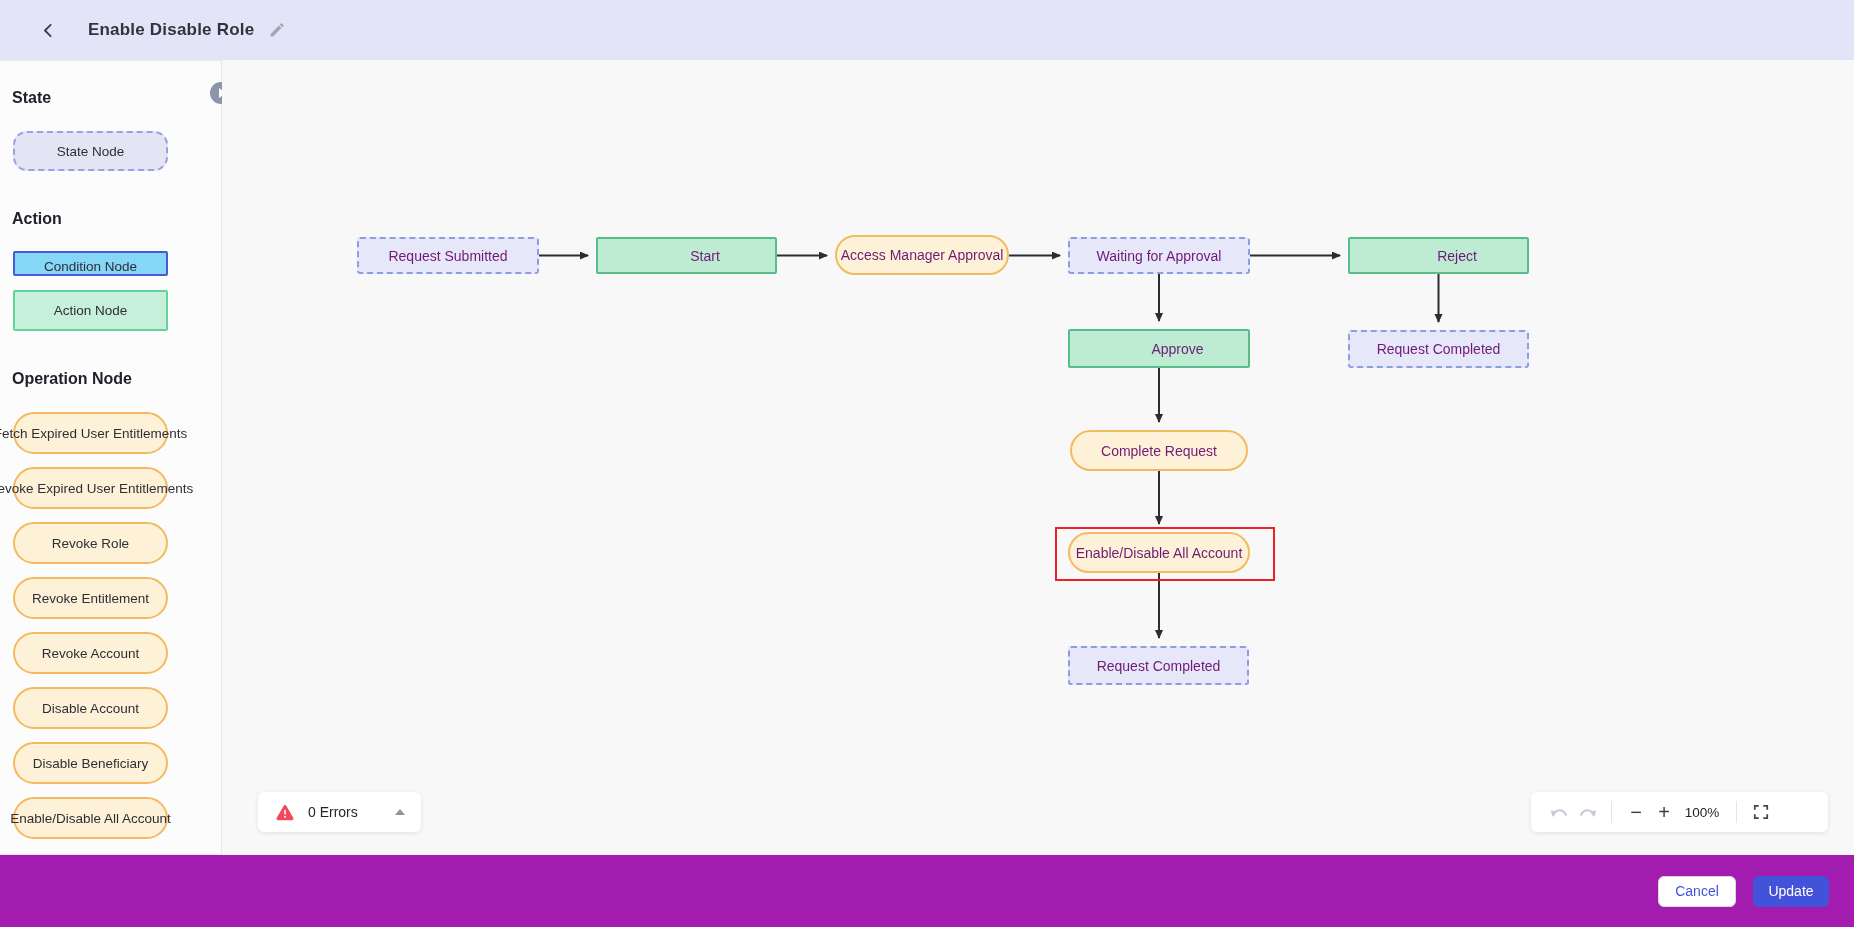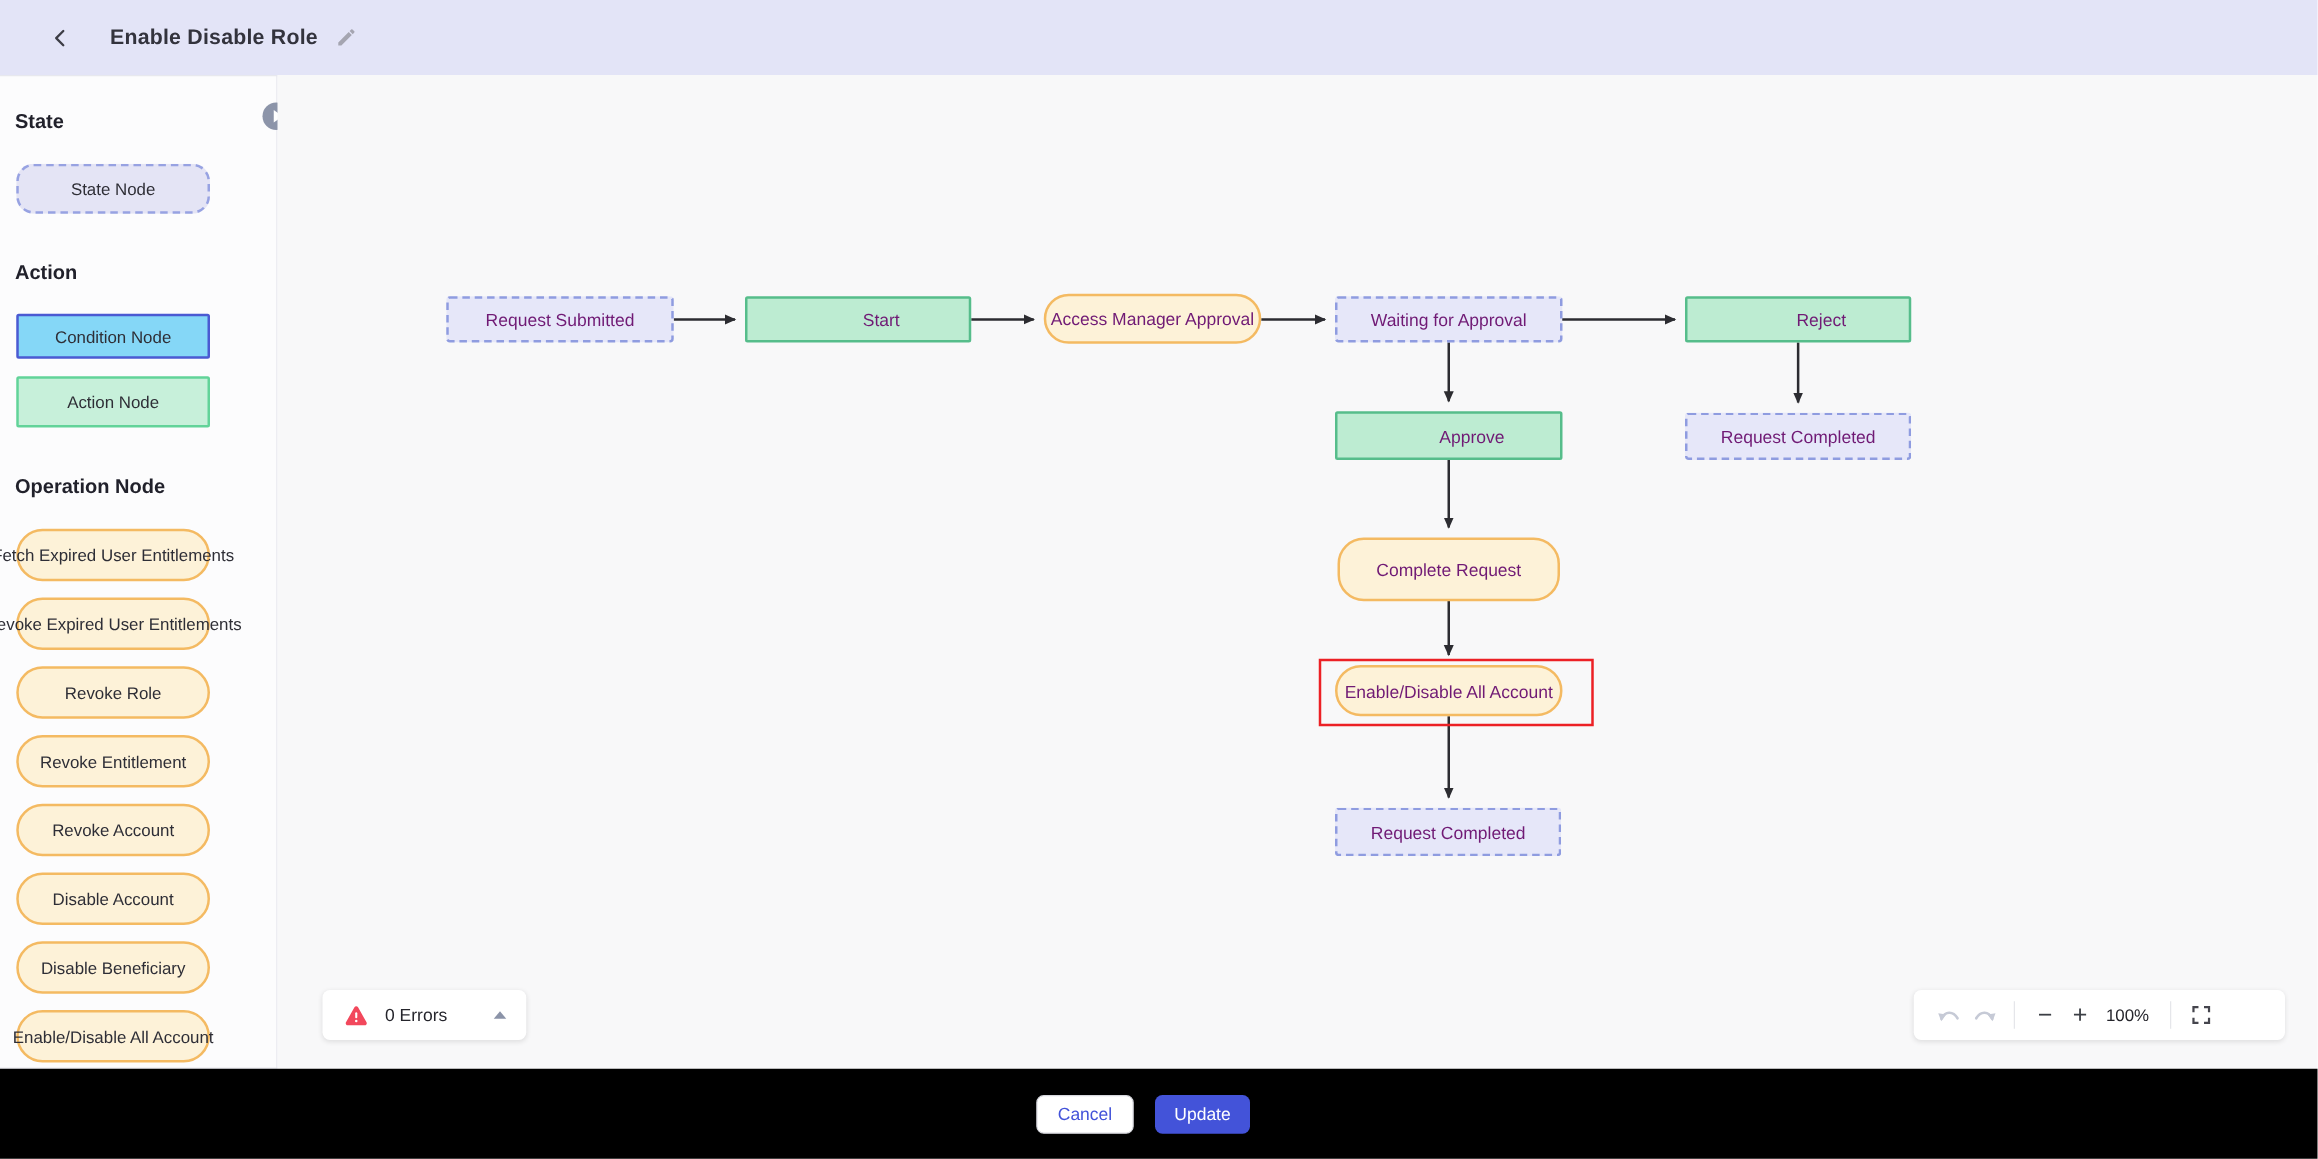--- a/index.html
+++ b/index.html
@@ -19,21 +19,21 @@
   .sidebar { position:absolute; left:0; top:60px; width:222px; height:795px;
     background:#fcfcfd; border:1px solid #e7e8ee; border-left:none; overflow:hidden;
     padding-top:27px; }
   .section-title { font-size:16px; font-weight:600; color:#21212b; margin-left:12px; line-height:19px; }
   .t-state { margin-bottom:24px; }
   .t-action { margin-bottom:23px; }
   .t-operation { margin-bottom:24px; }
   .side-item { margin-left:13px; width:155px; display:flex; align-items:center; justify-content:center;
     font-size:13.5px; color:#2e2e36; cursor:grab; white-space:nowrap; }
   .side-state { height:40px; background:#e4e4f5; border:2px dashed #97a2e2; border-radius:14px; margin-bottom:38px; }
-  .side-condition { height:36px; background:#85d7f7; border:2px solid #4a5ad2; border-radius:2px; margin-bottom:14px; }
+  .side-condition { height:25px; background:#85d7f7; border:2px solid #4a5ad2; border-radius:2px; margin-bottom:14px;align-items:flex-end; }
   .side-action { height:41px; background:#c7f0da; border:2px solid #62d399; border-radius:2px; margin-bottom:38px; }
   .side-pill { height:42px; background:#fdf2d8; border:2px solid #f4ba62; border-radius:21px; margin-bottom:13px; }
   .collapse-toggle { position:absolute; left:210px; top:82px; width:22px; height:22px; border-radius:50%;
     background:#8c94a9; border:none; display:flex; align-items:center; justify-content:center; cursor:pointer; }
   .play-tri { width:0; height:0; border-top:5px solid transparent; border-bottom:5px solid transparent;
     border-left:7px solid #ffffff; margin-left:3px; }
 
   
   .canvas { position:absolute; left:222px; top:60px; width:1632px; height:795px; background:#f8f8f9; }
   .edges { position:absolute; left:0; top:0; width:1632px; height:795px; }
@@ -55,22 +55,22 @@
   
   .zoom-toolbar { position:absolute; left:1309px; top:732px; width:297px; height:40px; background:#ffffff;
     border-radius:6px; box-shadow:0 1px 4px rgba(0,0,0,.10); display:flex; align-items:center; padding:0 14px; }
   .tb-btn { background:none; border:none; cursor:pointer; display:flex; align-items:center; justify-content:center;
     width:28px; height:28px; }
   .tb-divider { width:1px; height:22px; background:#e5e6ea; margin:0 10px; }
   .tb-symbol { font-size:20px; color:#3c3f45; font-weight:400; line-height:1; }
   .zoom-level { font-size:13.5px; color:#25252c; margin:0 6px; min-width:36px; text-align:center; }
 
   
-  .footer { position:absolute; left:0; top:855px; width:1854px; height:72px; background:#000000;
-    display:flex; align-items:center; justify-content:center; gap:17px; padding-right:25px; }
+  .footer { position:absolute; left:0; top:855px; width:1854px; height:72px; background:#a21caf;
+    display:flex; align-items:center; justify-content:flex-end; gap:17px; padding-right:25px; }
   .btn-cancel { width:78px; height:31px; background:#ffffff; border:1px solid #d7d8de; border-radius:6px;
     color:#4353d9; font-size:14px; cursor:pointer; font-family:inherit; }
   .btn-update { width:76px; height:31px; background:#4353d9; border:none; border-radius:6px;
     color:#ffffff; font-size:14px; cursor:pointer; font-family:inherit; }
 </style>
 </head>
 <body>
 
 <div class="header">
   <button class="back-btn">
@@ -168,21 +168,21 @@
   </div>
   <div class="node n-action" style="left:1126px; top:177px; width:181px; height:37px;">
     <span>Reject</span>
   </div>
   <div class="node n-action" style="left:846px; top:269px; width:182px; height:39px;">
     <span>Approve</span>
   </div>
   <div class="node n-state" style="left:1126px; top:270px; width:181px; height:38px;">
     <span>Request Completed</span>
   </div>
-  <div class="node n-operation" style="left:848px; top:370px; width:178px; height:51px;">
+  <div class="node n-operation" style="left:848px; top:370px; width:178px; height:41px;">
     <span>Complete Request</span>
   </div>
   <div class="highlight-rect"></div>
   <div class="node n-operation" style="left:846px; top:472px; width:182px; height:41px;">
     <span>Enable/Disable All Account</span>
   </div>
   <div class="node n-state" style="left:846px; top:586px; width:181px; height:39px;">
     <span>Request Completed</span>
   </div>
 

